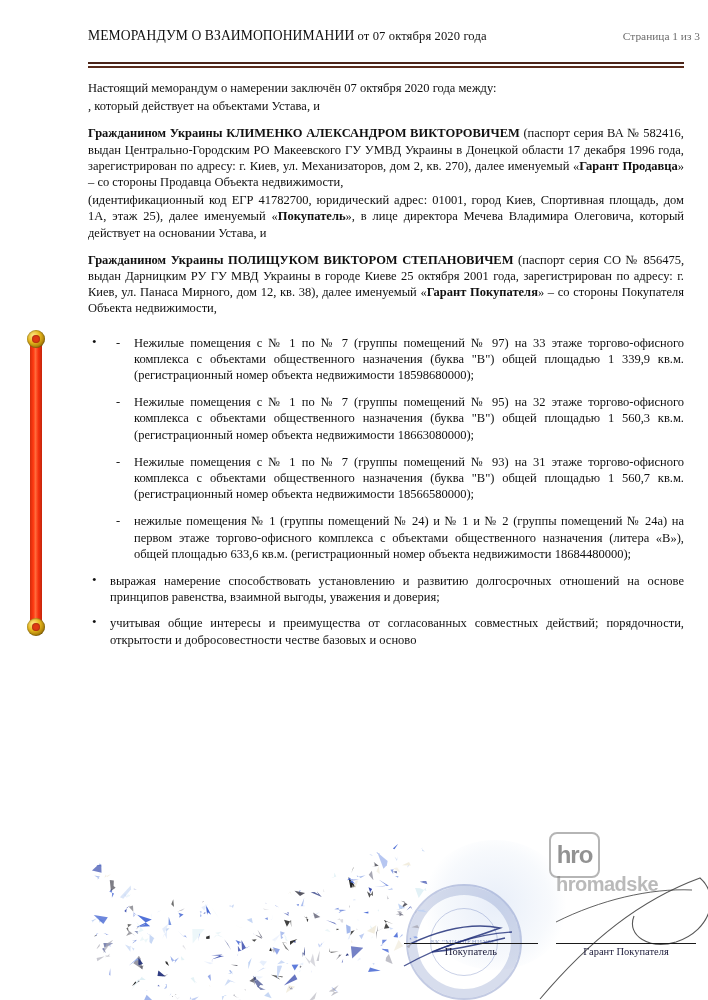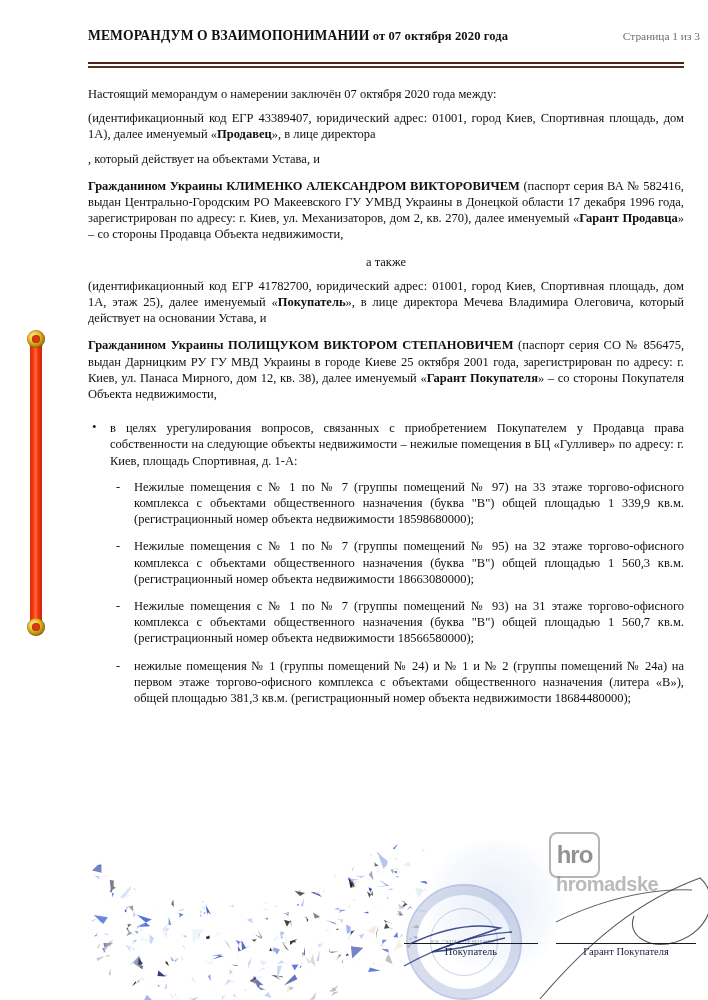--- a/index.html
+++ b/index.html
@@ -23,21 +23,21 @@
     left: 88px;
     top: 28px;
     right: 0px;
     height: 26px;
     display: flex;
     align-items: baseline;
     justify-content: space-between;
   }
   .doc-title {
     font-size: 13.2px;
-    font-weight: bold;
+    font-weight: normal;
     letter-spacing: 0.1px;
     white-space: nowrap;
   }
   .doc-title .title-main { font-size: 13.6px; }
   .doc-title .title-date { font-size: 12.6px; }
   .page-number {
     font-size: 11.4px;
     color: #6d6d6d;
     white-space: nowrap;
     padding-right: 8px;
@@ -62,21 +62,21 @@
   }
 
   
   .body {
     position: absolute;
     left: 88px;
     top: 78px;
     width: 596px;
   }
   p.para {
-    margin: 8px 0 0 0;
+    margin: 2px 0 0 0;
     font-size: 12.5px;
     line-height: 16.2px;
     text-align: justify;
     text-justify: inter-word;
   }
   p.spaced { margin-top: 11px; }
   p.center { text-align: center; }
   .b { font-weight: bold; }
 
   
@@ -289,40 +289,43 @@
   <div class="rule-wrap">
     <div class="rule-thick"></div>
     <div class="rule-gap"></div>
     <div class="rule-thin"></div>
   </div>
 
   <div class="body">
 
     <p class="para">Настоящий меморандум о намерении заключён 07 октября 2020 года между:</p>
 
-    <p class="para"><span>(идентификационный код ЕГР 43389407, юридический адрес: 01001, город Киев, Спортивная площадь, дом 1А), далее именуемый «</span><span class="b">Продавец</span><span>», в лице директора</span></p>
     <p class="para name-blank-line">, который действует на объектами Устава, и</p>
 
     <p class="para spaced"><span class="b">Гражданином Украины </span><span class="b">КЛИМЕНКО АЛЕКСАНДРОМ ВИКТОРОВИЧЕМ</span><span> (паспорт серия ВА № 582416, выдан Центрально-Городским РО Макеевского ГУ УМВД Украины в Донецкой области 17 декабря 1996 года, зарегистрирован по адресу: г. Киев, ул. Механизаторов, дом 2, кв. 270), далее именуемый «</span><span class="b">Гарант Продавца</span><span>» – со стороны Продавца Объекта недвижимости,</span></p>
 
-    <p class="para spaced center">а также</p>
 
     <p class="para"><span>(идентификационный код ЕГР 41782700, юридический адрес: 01001, город Киев, Спортивная площадь, дом 1А, этаж 25), далее именуемый «</span><span class="b">Покупатель</span><span>», в лице директора Мечева Владимира Олеговича, который действует на основании Устава, и</span></p>
 
     <p class="para spaced"><span class="b">Гражданином Украины </span><span class="b">ПОЛИЩУКОМ ВИКТОРОМ СТЕПАНОВИЧЕМ</span><span> (паспорт серия СО № 856475, выдан Дарницким РУ ГУ МВД Украины в городе Киеве 25 октября 2001 года, зарегистрирован по адресу: г. Киев, ул. Панаса Мирного, дом 12, кв. 38), далее именуемый «</span><span class="b">Гарант Покупателя</span><span>» – со стороны Покупателя Объекта недвижимости,</span></p>
 
     <ul class="bullets" style="margin-top:18px;">
       <li class="bullet">
-        <span>в целях урегулирования вопросов, связанных с приобретением Покупателем у Продавца права собственности на следующие объекты недвижимости – нежилые помещения в БЦ «Гулливер» по адресу: г. Киев, площадь Спортивная, д. 1-А:</span>
         <ul class="dashes sub-block">
           <li class="dash"><span>Нежилые помещения с № 1 по № 7 (группы помещений № 97) на 33 этаже торгово-офисного комплекса с объектами общественного назначения (буква "В") общей площадью 1 339,9 кв.м. (регистрационный номер объекта недвижимости 18598680000);</span></li>
           <li class="dash"><span>Нежилые помещения с № 1 по № 7 (группы помещений № 95) на 32 этаже торгово-офисного комплекса с объектами общественного назначения (буква "В") общей площадью 1 560,3 кв.м. (регистрационный номер объекта недвижимости 18663080000);</span></li>
           <li class="dash"><span>Нежилые помещения с № 1 по № 7 (группы помещений № 93) на 31 этаже торгово-офисного комплекса с объектами общественного назначения (буква "В") общей площадью 1 560,7 кв.м. (регистрационный номер объекта недвижимости 18566580000);</span></li>
-          <li class="dash"><span>нежилые помещения № 1 (группы помещений № 24) и № 1 и № 2 (группы помещений № 24а) на первом этаже торгово-офисного комплекса с объектами общественного назначения (литера «В»), общей площадью 381,3 кв.м. (регистрационный номер объекта недвижимости 18684480000);</span></li>
+          <li class="dash"><span>нежилые помещения № 1 (группы помещений № 24) и № 1 и № 2 (группы помещений № 24а) на первом этаже торгово-офисного комплекса с объектами общественного назначения (литера «В»), общей площадью 633,6 кв.м. (регистрационный номер объекта недвижимости 18684480000);</span></li>
         </ul>
+      </li>
+      <li class="bullet" style="margin-top:6px;">
+        <span>выражая намерение способствовать установлению и развитию долгосрочных отношений на основе принципов равенства, взаимной выгоды, уважения и доверия;</span>
+      </li>
+      <li class="bullet">
+        <span>учитывая общие интересы и преимущества от согласованных совместных действий; порядочности, открытости и добросовестности честве базовых и осново</span>
       </li>
     </ul>
   </div>
 
   <div class="ribbon">
     <div class="ribbon-band"></div>
     <div class="ribbon-eyelet eyelet-top"></div>
     <div class="ribbon-eyelet eyelet-bottom"></div>
   </div>
 

